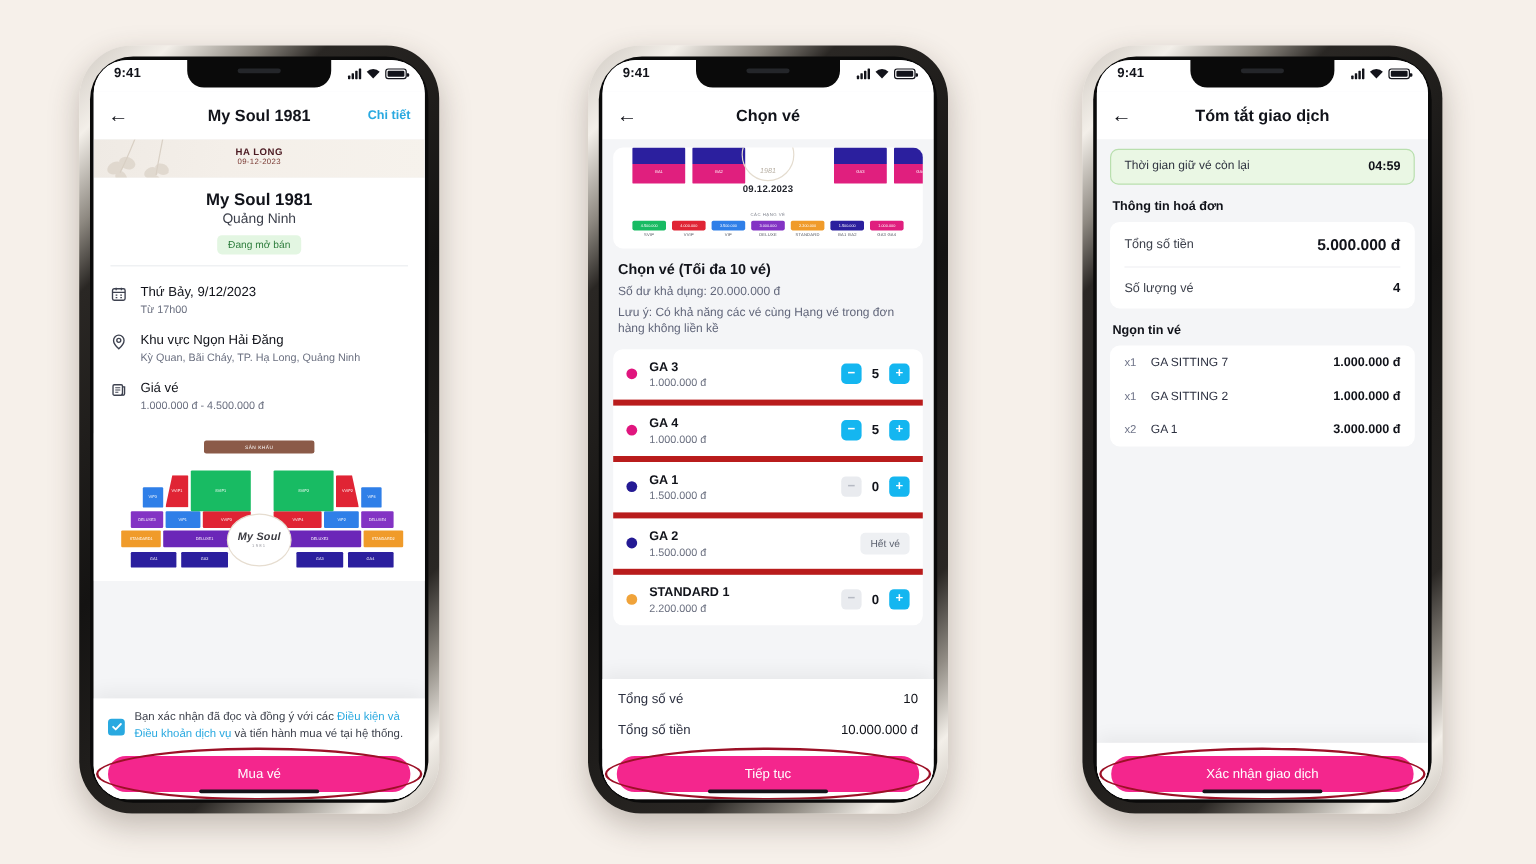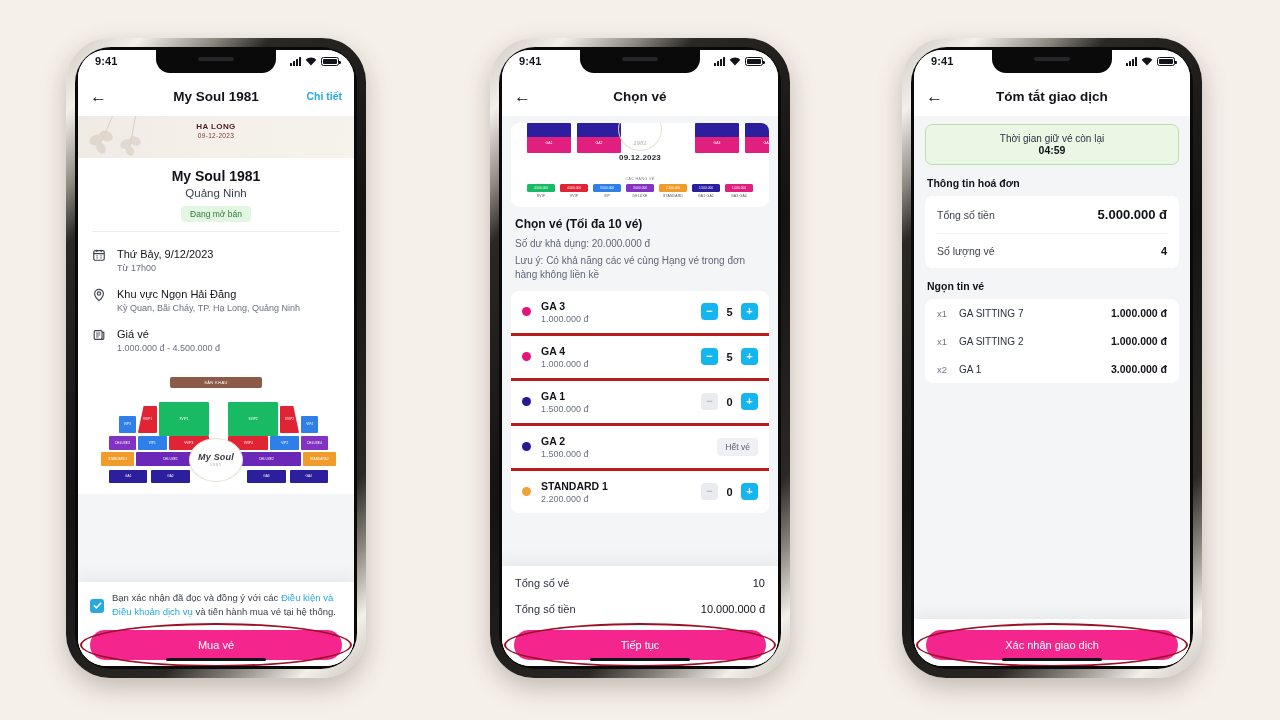--- a/index.html
+++ b/index.html
@@ -82,21 +82,21 @@
   }
   .navbar .action {
     margin-left: auto; font-size: 10.5px; color: #29a9e0; font-weight: 600;
   }
 
   
   .body { flex: 1 1 auto; overflow: hidden; background: #f4f5f7; position: relative; }
 
   
   .banner {
-    height: 42px; margin: 0; background: linear-gradient(100deg,#efeae4 0%,#f4efe9 40%,#f6f2ec 100%);
+    height: 32px; margin: 0; background: linear-gradient(100deg,#efeae4 0%,#f4efe9 40%,#f6f2ec 100%);
     position: relative; overflow: hidden;
   }
   .banner .flowers { position: absolute; left: 2px; top: -6px; opacity: .55; }
   .banner .bt {
     position: absolute; left: 50%; top: 6px; transform: translateX(-50%);
     text-align: center;
   }
   .banner .bt .l1 { font-size: 8px; font-weight: 800; color: #4b1a22; letter-spacing: .4px; }
   .banner .bt .l2 { font-size: 6.5px; color: #7a3a34; letter-spacing: .3px; margin-top: 1px; }
 
@@ -188,21 +188,21 @@
     width: 28px; height: 8px; border-radius: 1.5px; color: #fff;
     font-size: 3.2px; display: flex; align-items: center; justify-content: center;
   }
   .leg .lb { font-size: 3.4px; color: #4a4e59; margin-top: 2px; letter-spacing: .2px; }
 
   .sect { padding: 10px 13px 0; }
   .sect h3 { font-size: 12px; color: #11131a; font-weight: 700; }
   .sect .sub { font-size: 10px; color: #61667a; margin-top: 6px; line-height: 1.45; }
 
   .tickets { background: #fff; border-radius: 8px; margin: 8px 9px 0; }
-  .trow { display: flex; align-items: center; padding: 9px 11px; border-bottom: 3px solid #b91c1c; }
+  .trow { display: flex; align-items: center; padding: 9px 11px; border-bottom: 5px solid #b91c1c; }
   .trow:last-child { border-bottom: none; }
   .dot { width: 9px; height: 9px; border-radius: 50%; flex: 0 0 9px; margin-right: 10px; }
   .tinfo { flex: 1 1 auto; }
   .tinfo .tn { font-size: 10.5px; color: #11131a; font-weight: 600; }
   .tinfo .tp { font-size: 9px; color: #6b7080; margin-top: 2px; }
   .stepper { display: flex; align-items: center; gap: 7px; }
   .sbtn {
     width: 17px; height: 17px; border-radius: 4px; background: #14b6f0;
     color: #fff; display: flex; align-items: center; justify-content: center;
     font-size: 11px; line-height: 1; font-weight: 600;
@@ -215,21 +215,21 @@
   }
   .totals { background: #fff; padding: 4px 13px 2px; }
   .trow2 { display: flex; justify-content: space-between; align-items: center; padding: 7px 0; }
   .trow2 .lb { font-size: 11px; color: #2c3040; }
   .trow2 .vl { font-size: 11px; color: #11131a; font-weight: 500; }
 
   
   .timer {
     margin: 8px 11px 0; background: #eaf7e4; border: 1px solid #b9dfae;
     border-radius: 7px; padding: 8px 11px; display: flex;
-    justify-content: space-between; align-items: center; flex-direction: column;
+    justify-content: space-between; 
   }
   .timer .lb { font-size: 10px; color: #2f3340; }
   .timer .vl { font-size: 10.5px; color: #11131a; font-weight: 700; }
   .sec-title { font-size: 10.5px; font-weight: 700; color: #11131a; margin: 12px 13px 7px; }
   .wcard { background: #fff; border-radius: 8px; margin: 0 11px; padding: 0 12px; }
   .wrow { display: flex; justify-content: space-between; align-items: center; padding: 11px 0; }
   .wrow + .wrow { border-top: 1px solid #f0f1f4; }
   .wrow .lb { font-size: 10.5px; color: #3b3f4a; }
   .wrow .vl-big { font-size: 13px; color: #11131a; font-weight: 700; }
   .wrow .vl-s { font-size: 11px; color: #11131a; font-weight: 700; }

